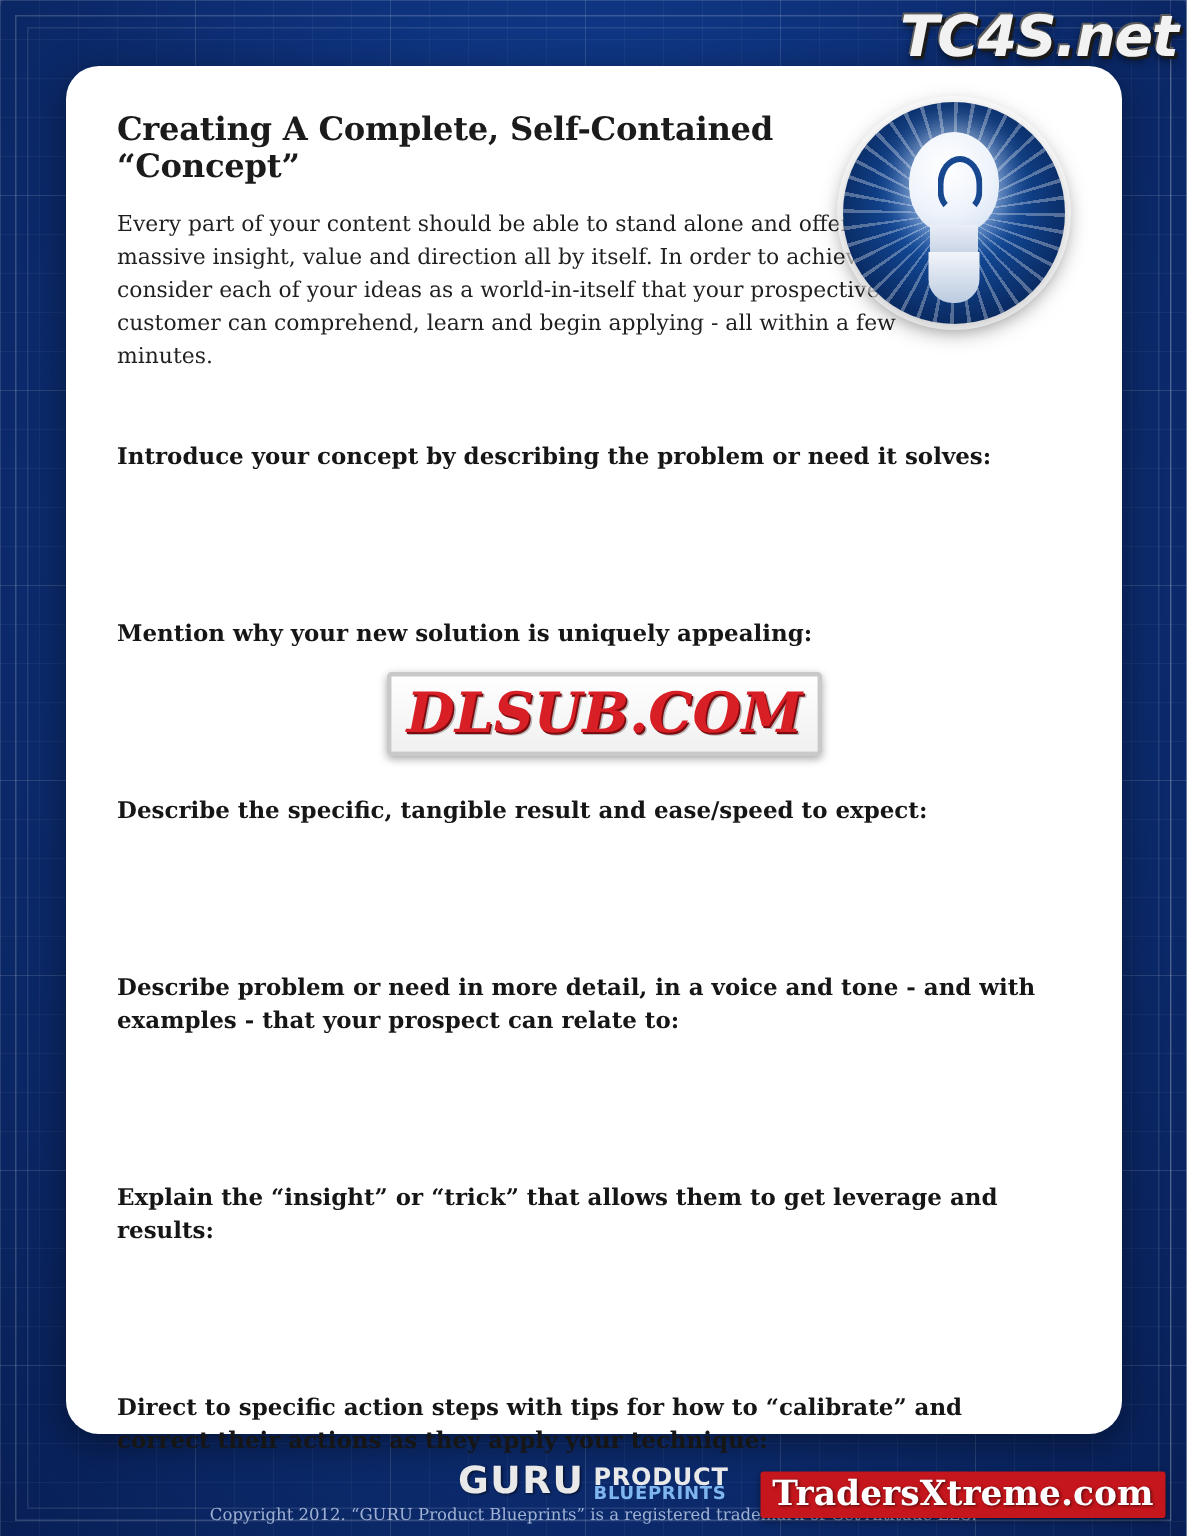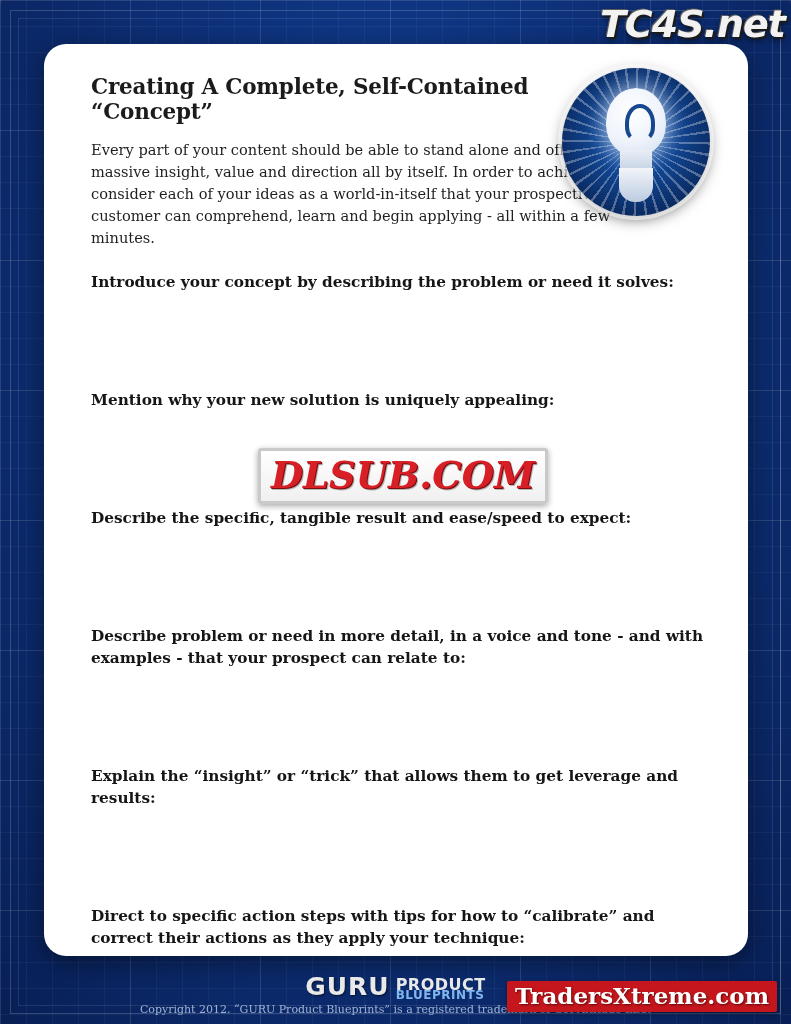--- a/index.html
+++ b/index.html
@@ -76,21 +76,21 @@
   .sheet {
     position: absolute;
     left: 44px;
     top: 44px;
     width: 704px;
     height: 912px;
     background: #ffffff;
     border-radius: 22px;
     box-shadow: 0 6px 26px rgba(0,0,0,0.45);
     box-sizing: border-box;
-    padding: 26px 34px 0 47px;
+    padding: 26px 34px 0 34px;
   }
 
   
   .bulb {
     position: absolute;
     right: 38px;
     top: 24px;
     width: 148px;
     height: 148px;
     border-radius: 50%;
@@ -182,21 +182,21 @@
     line-height: 22px;
     color: #161616;
     max-width: 620px;
   }
   .writing-space {
     height: 62px;
   }
 
   
   .block { margin-top: 34px; }
-  .block.first { margin-top: 22px; }
+  .block.first { margin-top: 44px; }
 
   
   .dlsub {
     position: absolute;
     left: 258px;
     top: 448px;
     z-index: 25;
     font-family: "DejaVu Serif", serif;
     font-weight: bold;
     font-style: italic;

